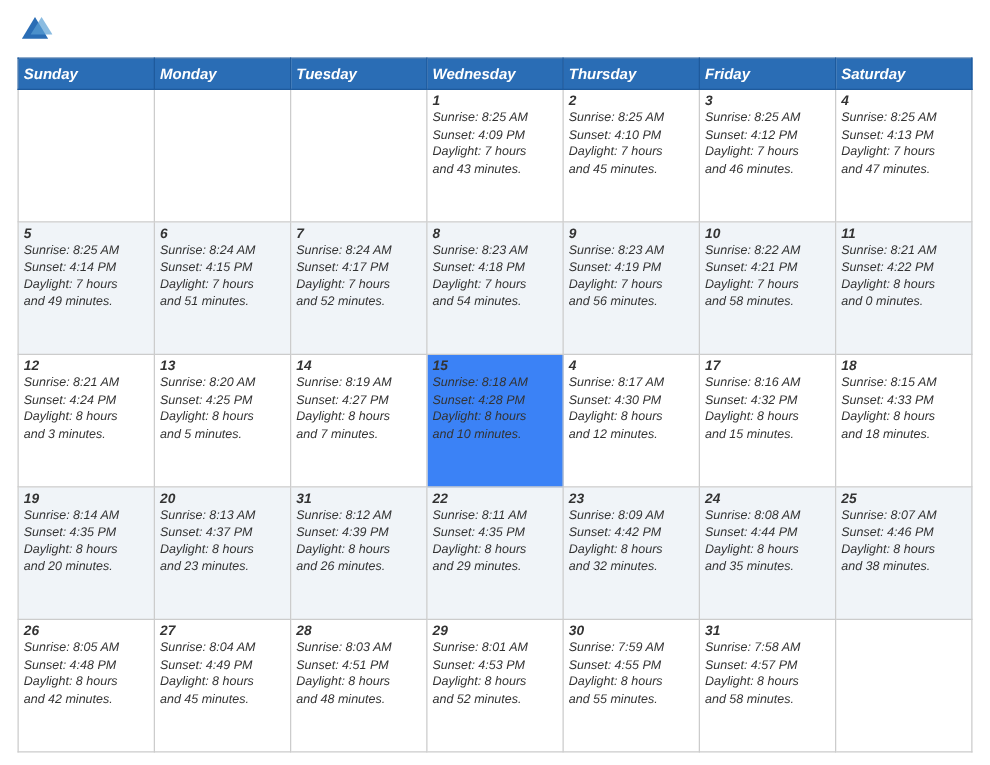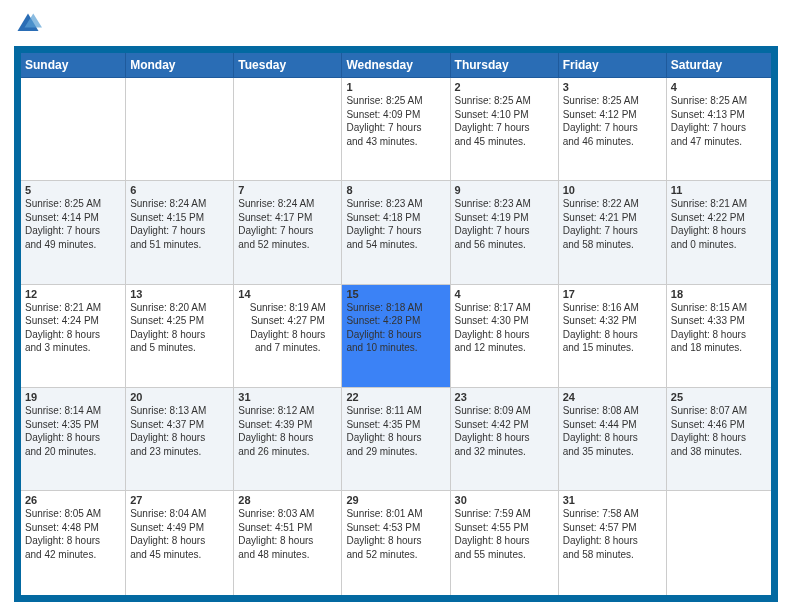--- a/index.html
+++ b/index.html
@@ -54,25 +54,26 @@
       font-size: 32px;
       font-weight: bold;
       color: #333;
       line-height: 1.1;
     }
     .location {
       font-size: 14px;
       color: #555;
     }
     .calendar {
-      border: 7px solid #0369a1;
+      border: 1px solid #0369a1;
       border-collapse: collapse;
       width: 100%;
       flex: 1;
       table-layout: fixed;
+      font-style: italic;
     }
     .calendar th {
       background: #2a6db5;
       color: #fff;
       font-size: 12px;
       font-weight: bold;
       padding: 5px 4px;
       text-align: left;
       border: 1px solid #1e5a9c;
     }
@@ -238,21 +239,21 @@
           </td>
           <td style="background: rgb(255, 255, 255);">
             <span class="day-num">13</span>
             <div class="day-info" style="white-space: pre-line;">Sunrise: 8:20 AM
 Sunset: 4:25 PM
 Daylight: 8 hours
 and 5 minutes.</div>
           </td>
           <td style="background: rgb(255, 255, 255);">
             <span class="day-num">14</span>
-            <div class="day-info" style="white-space: pre-line; text-align: center;">Sunrise: 8:19 AM
+            <div class="day-info" style="white-space: pre-line;">Sunrise: 8:19 AM
 Sunset: 4:27 PM
 Daylight: 8 hours
 and 7 minutes.</div>
           </td>
           <td style="background: #3b82f6;">
             <span class="day-num">15</span>
             <div class="day-info" style="white-space: pre-line;">Sunrise: 8:18 AM
 Sunset: 4:28 PM
 Daylight: 8 hours
 and 10 minutes.</div>

